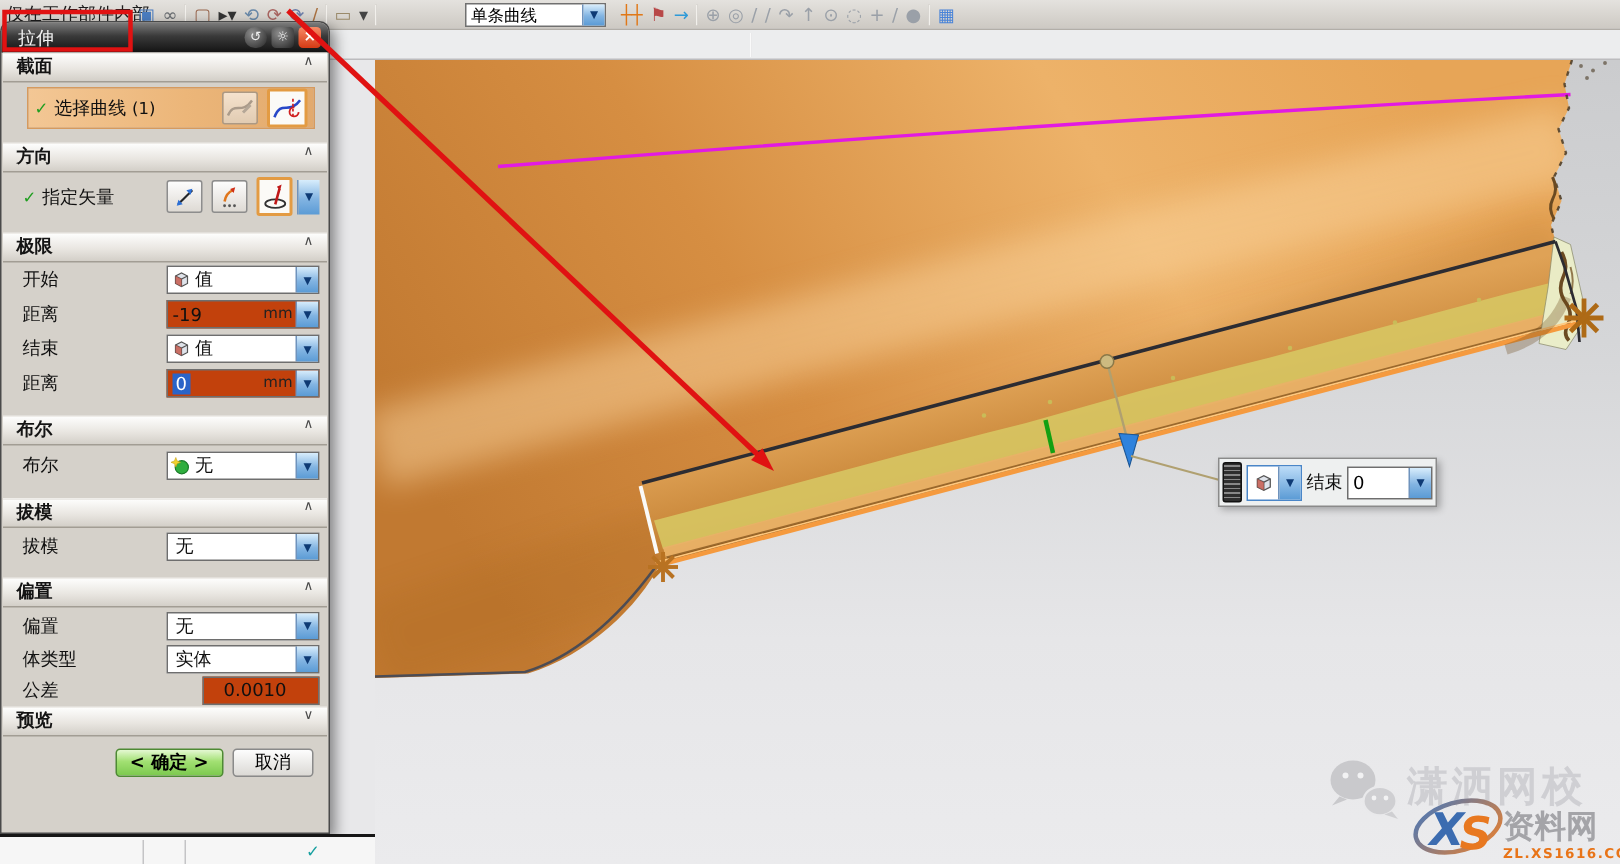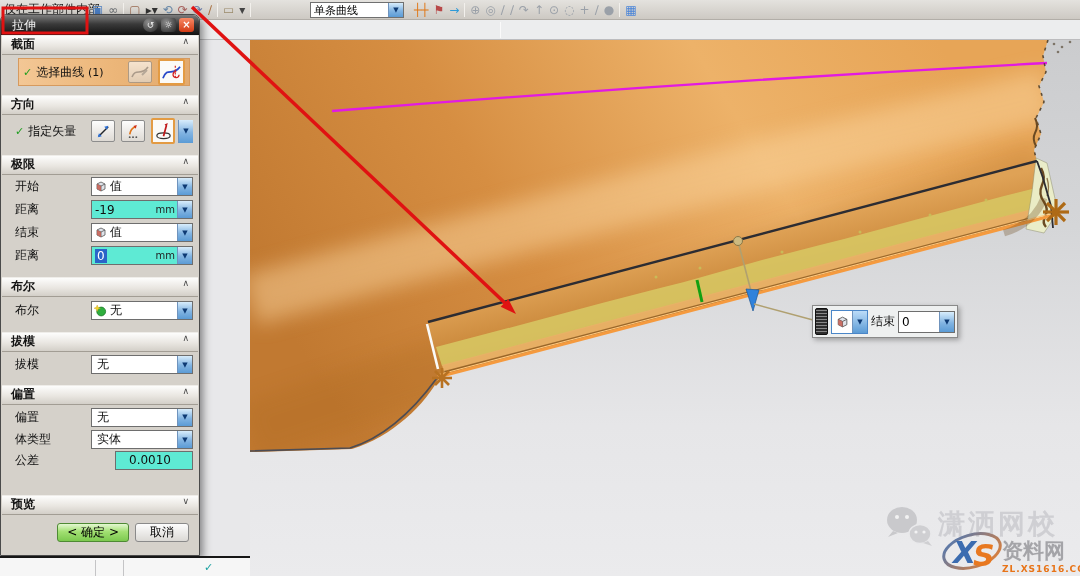--- a/index.html
+++ b/index.html
@@ -20,54 +20,54 @@
   .dd{width:15px;height:100%;background:linear-gradient(#d8edfc,#82b4e2 55%,#5b9bd5);border-left:1px solid #6f93bd;display:flex;align-items:center;justify-content:center;flex:none}
   .dd::after{content:"▼";font-size:7px;color:#0e3a74}
   #tbrow2{left:0;top:20px;width:1080px;height:20px;background:#ecedee;border-bottom:1px solid #bcbcbe}
   #tbrow2 .div1{position:absolute;left:500px;top:2px;width:1px;height:16px;background:#c6c6c8;border-right:1px solid #fafafa}
 
   
   #viewport{left:250px;top:40px;width:830px;height:536px;background:linear-gradient(180deg,#cbccce 0%,#d5d6d8 35%,#e6e6e8 72%,#ebebed 100%)}
   #scene{left:250px;top:40px}
 
   
-  #dlg{left:0;top:14px;width:200px;height:542px;background:#d5d1ca;border:1px solid #4a4a4a;border-radius:7px 7px 0 0;box-shadow:3px 4px 9px rgba(0,0,0,.45)}
+  #dlg{left:0;top:14px;width:220px;height:542px;background:#d5d1ca;border:1px solid #4a4a4a;border-radius:7px 7px 0 0;box-shadow:3px 4px 9px rgba(0,0,0,.45)}
   #dlg-title{height:20px;background:linear-gradient(#7d7d7d,#3a3a3a 45%,#131313);border-radius:6px 6px 0 0;display:flex;align-items:center;padding:0 5px 0 11px;color:#f2f2f2;font-size:12px}
   #dlg-title .sp{flex:1}
   .tbtn{width:15px;height:14px;margin-left:3px;border-radius:7px;background:radial-gradient(circle at 35% 30%,#8e8e8e,#242424);color:#eee;font-size:9px;line-height:14px;text-align:center;cursor:pointer}
   .tbtn.sq{border-radius:3px}
   .tbtn.close{background:linear-gradient(#f88a66,#d33a14);color:#fff;font-weight:bold;font-size:10px}
   .sec{height:20px;margin:0 1px;background:linear-gradient(#fdfdfc,#e9e6e1 55%,#d3cfc8);border-top:1px solid #efede9;border-bottom:1px solid #a29d94;display:flex;align-items:flex-start;padding:0 9px;font-weight:bold;font-size:12px;color:#141414}
   .sec .t{flex:1}
   .chev{font-size:9px;color:#4a4a4a;font-weight:normal}
   .chev.up::after{content:"∧"}
   .chev.dn::after{content:"∨"}
   .row{display:flex;align-items:center;padding:0 6px 0 14px;font-size:12px;color:#101010}
   .row .lbl{white-space:nowrap}
   .row .ctrl{margin-left:auto}
   .chk{color:#1f9e1f;font-weight:bold;font-size:11px;margin-right:4px}
   .chk::after{content:"✓"}
   .h34{height:34px}.h32{height:32px}.h27{height:27px}.h25{height:25px}.h24{height:24px}.h23{height:23px}.h21{height:21px}.h20{height:20px}
-  .mt6{margin-top:6px}.mt7{margin-top:7px}.mt8{margin-top:8px}.mt9{margin-top:25px}.mt10{margin-top:10px}
+  .mt6{margin-top:6px}.mt7{margin-top:7px}.mt8{margin-top:8px}.mt9{margin-top:1px}.mt10{margin-top:10px}
   .selrow{flex:1;height:28px;background:linear-gradient(90deg,#f3c795,#ecb679 55%,#e2aa6e);border:1px solid #d69a5e;display:flex;align-items:center;padding:0 4px;margin:0 3px}
   .sqbtn{width:24px;height:22px;border:1px solid #8d8d8d;border-radius:2px;background:linear-gradient(#fdfdfd,#dedad4);display:flex;align-items:center;justify-content:center;margin-left:3px;cursor:pointer}
   .sqbtn.active{border:2px solid #e39b43;background:#fbfaf7;width:27px;height:26px}
   .sqbtn.disabled{opacity:.65}
   .combo{display:flex;align-items:center;height:19px;width:102px;background:#fff;border:1px solid #6e6e6e;cursor:pointer}
   .combo .ci{width:16px;display:flex;justify-content:center;flex:none}
   .combo .cv{flex:1;font-size:12px;padding-left:2px;white-space:nowrap;overflow:hidden}
-  .field{display:flex;align-items:center;height:19px;width:102px;background:#5eead4;border:1px solid #6e6e6e}
+  .field{display:flex;align-items:center;height:19px;width:102px;background:#c2410c;border:1px solid #6e6e6e}
   .field .fv{flex:1;padding-left:3px;font-size:12px;white-space:nowrap}
   .field .fv.right{text-align:right;padding-right:21px}
   .field .unit{font-size:10px;color:#222;padding-right:2px}
   .sel{background:#2a64c8;color:#fff;padding:0 2px}
   .vgrp{display:flex;align-items:center;gap:3px}
   .btnrow{display:flex;justify-content:flex-end;gap:6px;padding:0 10px}
   .btn{height:19px;font-size:12px;border-radius:3px;cursor:pointer;display:flex;align-items:center}
-  .btn.ok{background:linear-gradient(#e4f8d2,#a2e072 45%,#7cc94f);border:1px solid #4e8a34;font-weight:normal;padding:0 9px}
+  .btn.ok{background:linear-gradient(#e4f8d2,#a2e072 45%,#7cc94f);border:1px solid #4e8a34;font-weight:bold;padding:0 9px}
   .btn.cancel{background:linear-gradient(#fdfdfd,#dbd9d5);border:1px solid #8a8a8a;padding:0 14px}
   #understrip{left:0;top:556px;width:250px;height:20px;background:#f6f6f6;border-top:2px solid #161616}
   #understrip .vl{position:absolute;top:2px;width:1px;height:18px;background:#c4c4c6}
   #understrip .tealchk{position:absolute;left:204px;top:3px;color:#18a0a0;font-size:11px;font-weight:bold}
   #understrip .tealchk::after{content:"✓"}
 
   
   #minibar{left:812px;top:305px;width:146px;height:33px;background:#eef0f0;border:1px solid #8a8a8a;box-shadow:2px 2px 5px rgba(0,0,0,.3);display:flex;align-items:center;gap:3px;padding:2px}
   #minibar .grip{width:13px;height:27px;background:#2e2e2e;border-radius:2px;background-image:repeating-linear-gradient(0deg,#2e2e2e 0 2px,#888 2px 3px);border:1px solid #111;flex:none}
   #minibar .mcombo{display:flex;height:24px;border:1px solid #4a86c8;background:#fff;align-items:center}

